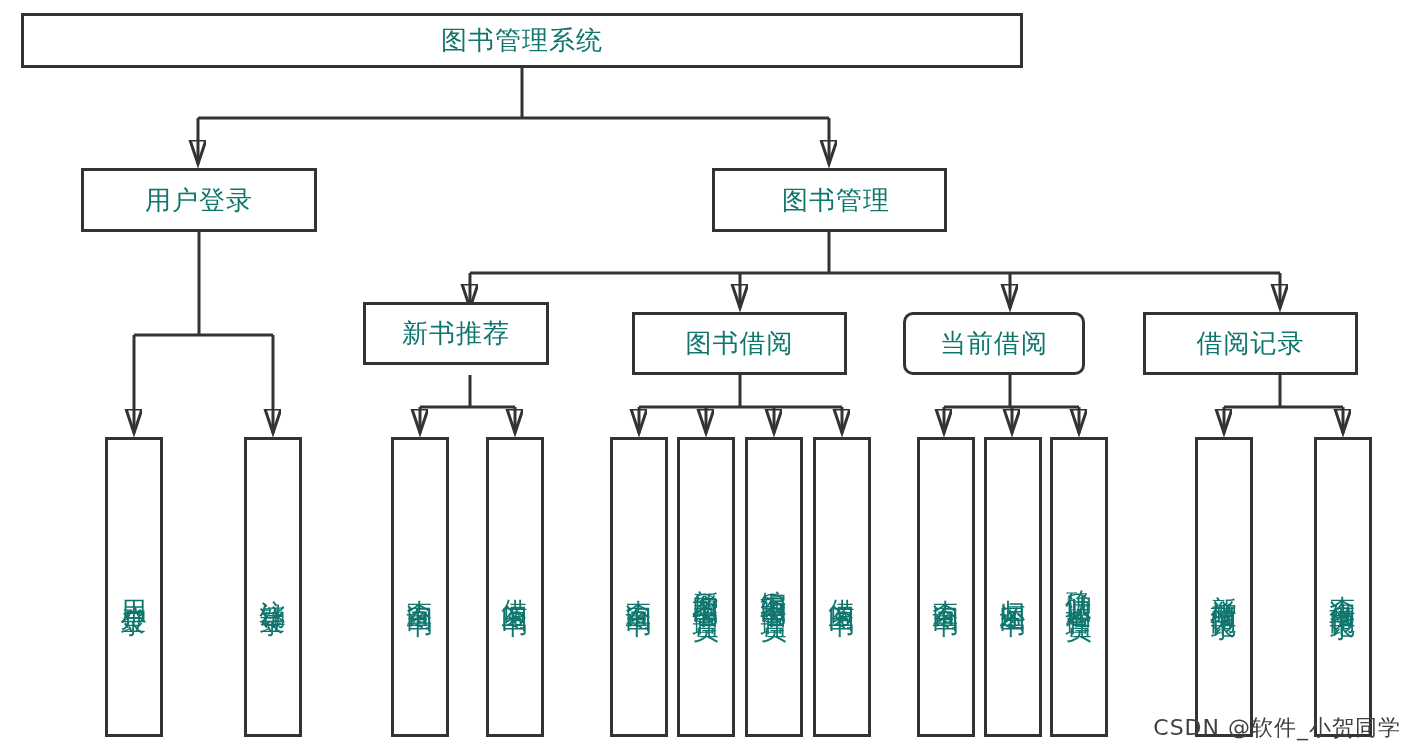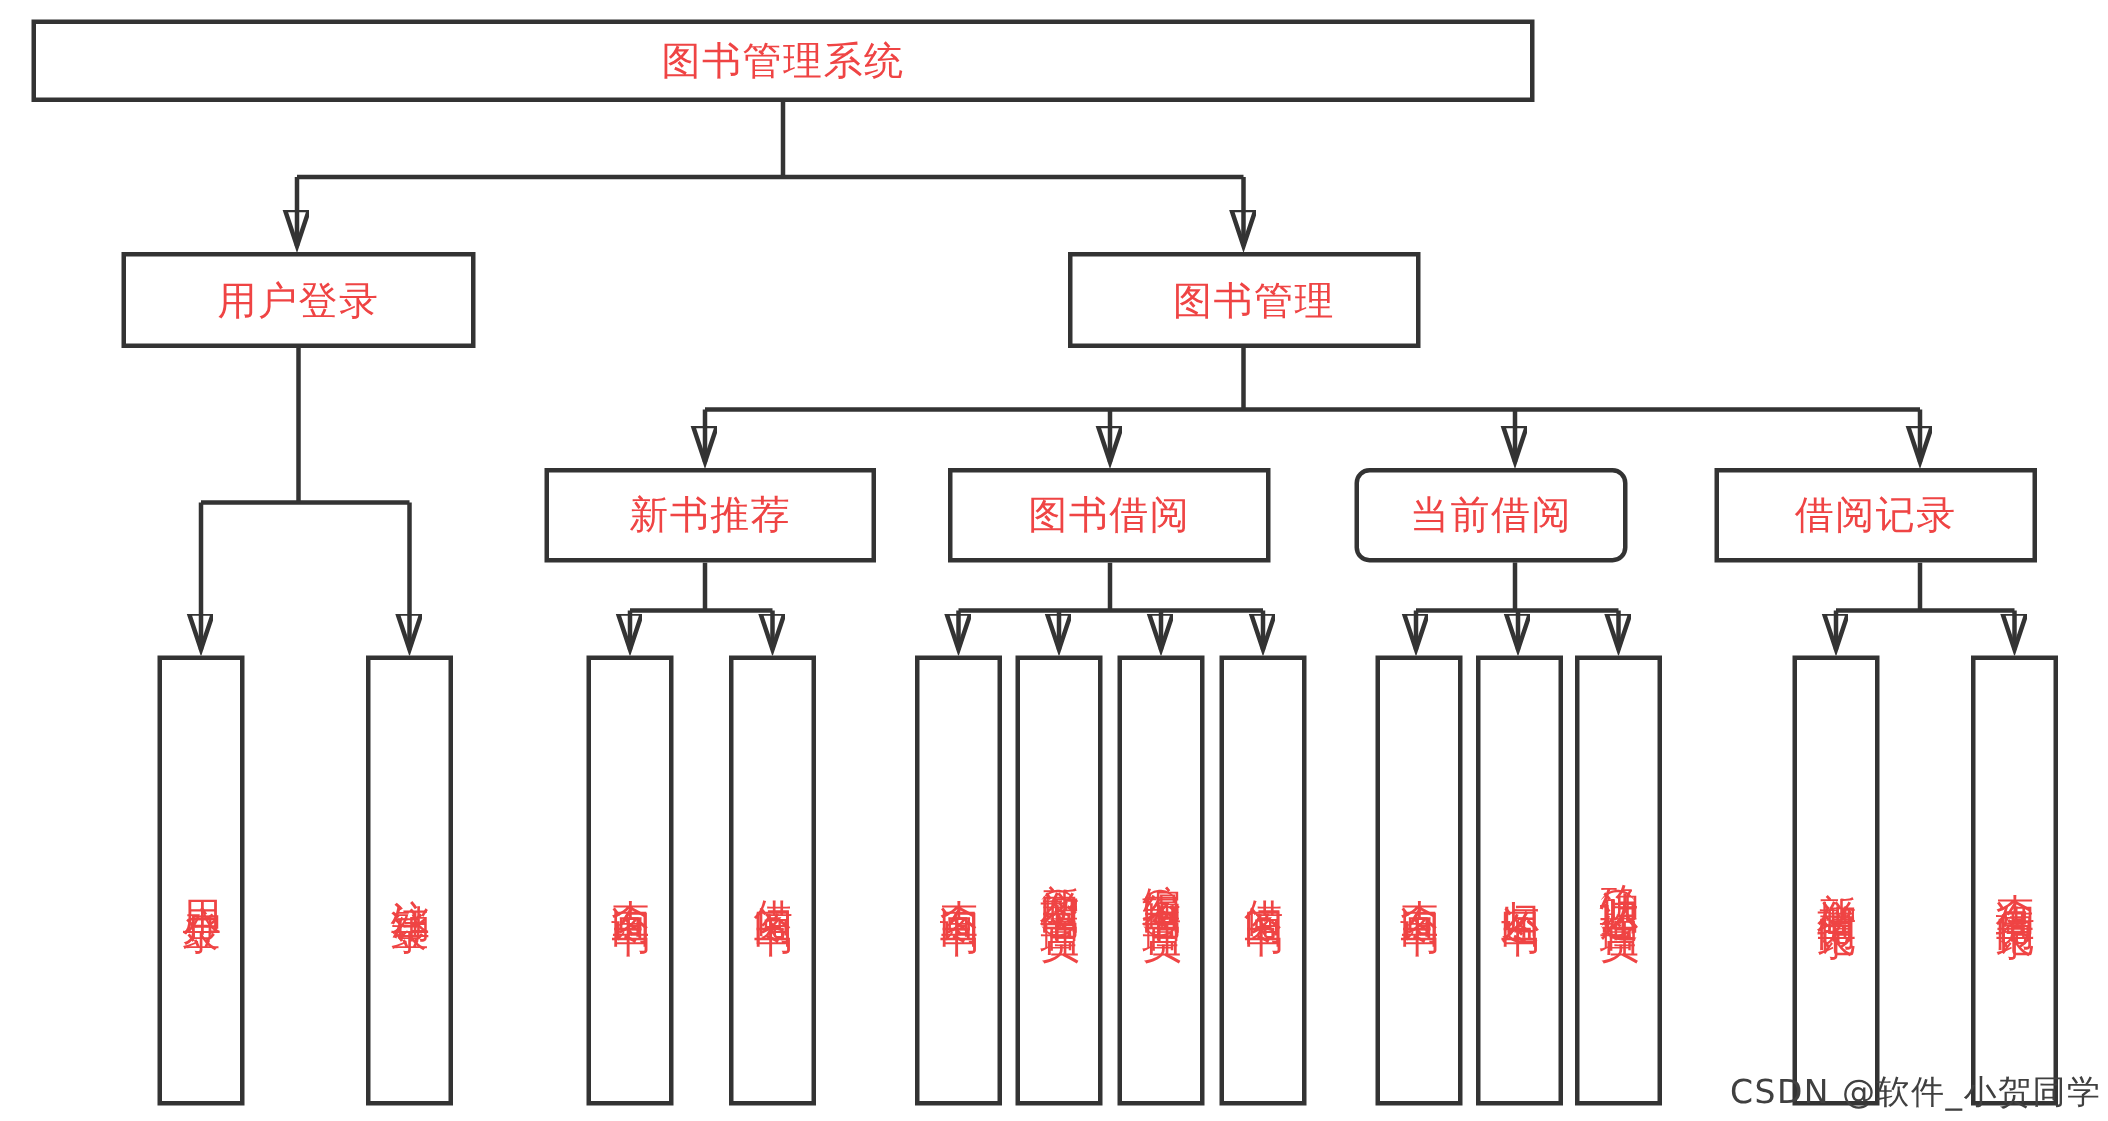--- a/index.html
+++ b/index.html
@@ -20,21 +20,21 @@
   .connectors path {
     stroke: #333333;
     stroke-width: 3;
     fill: none;
   }
   .box {
     position: absolute;
     box-sizing: border-box;
     background: #ffffff;
     border: 3px solid #333333;
-    color: #ef4444;
+    color: #0f766e;
     display: flex;
     align-items: center;
     justify-content: center;
     z-index: 1;
   }
   .h-box {
     font-size: 26px;
     letter-spacing: 1px;
     white-space: nowrap;
   }
@@ -122,21 +122,21 @@
       <path d="M 1224 407 V 433" marker-end="url(#arw)"></path>
       <path d="M 1343 407 V 433" marker-end="url(#arw)"></path>
     </g>
   </svg>
 
   <div class="box h-box" style="left:21px; top:13px; width:1002px; height:55px;">图书管理系统</div>
 
   <div class="box h-box" style="left:81px; top:168px; width:236px; height:64px;">用户登录</div>
   <div class="box h-box" style="left:712px; top:168px; width:235px; height:64px;padding-left:13px;">图书管理</div>
 
-  <div class="box h-box" style="left:363px; top:312px; width:221px; height:63px;">新书推荐</div>
+  <div class="box h-box" style="left:363px; top:302px; width:186px; height:63px;">新书推荐</div>
   <div class="box h-box" style="left:632px; top:312px; width:215px; height:63px;">图书借阅</div>
   <div class="box h-box" style="left:903px; top:312px; width:182px; height:63px;border-radius:10px;">当前借阅</div>
   <div class="box h-box" style="left:1143px; top:312px; width:215px; height:63px;">借阅记录</div>
 
   <div class="box v-box" style="left:105px; top:437px; width:58px; height:300px;">用户登录</div>
   <div class="box v-box" style="left:244px; top:437px; width:58px; height:300px;">注销登录</div>
 
   <div class="box v-box" style="left:391px; top:437px; width:58px; height:300px;">查询图书</div>
   <div class="box v-box" style="left:486px; top:437px; width:58px; height:300px;">借阅图书</div>
 

